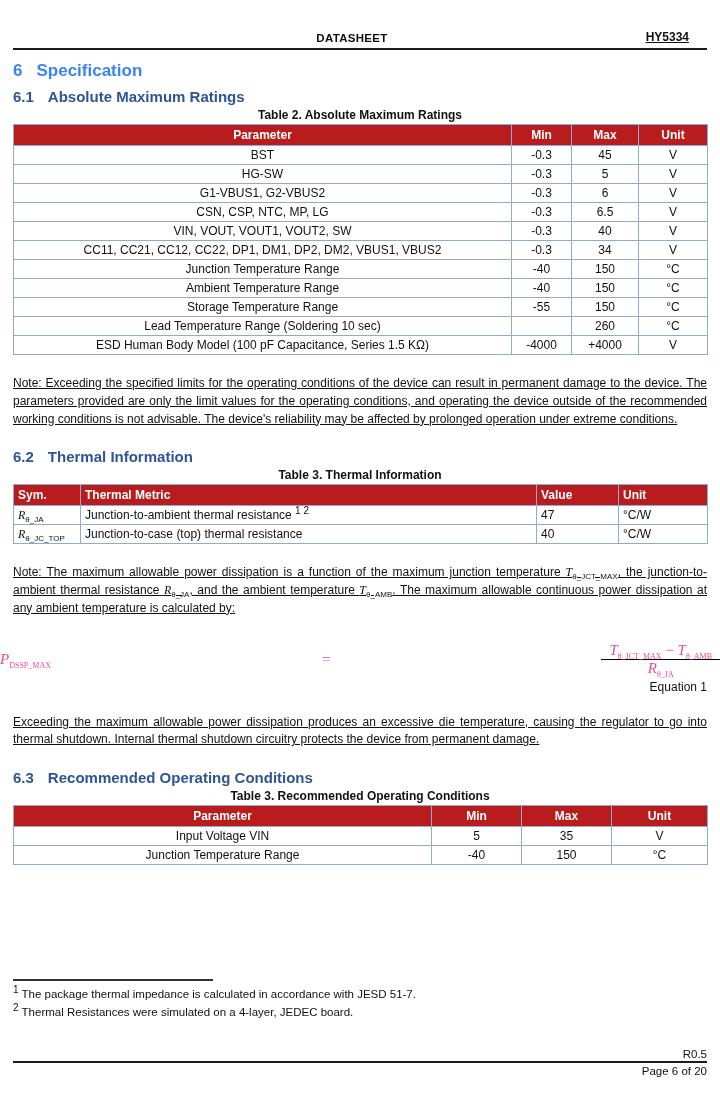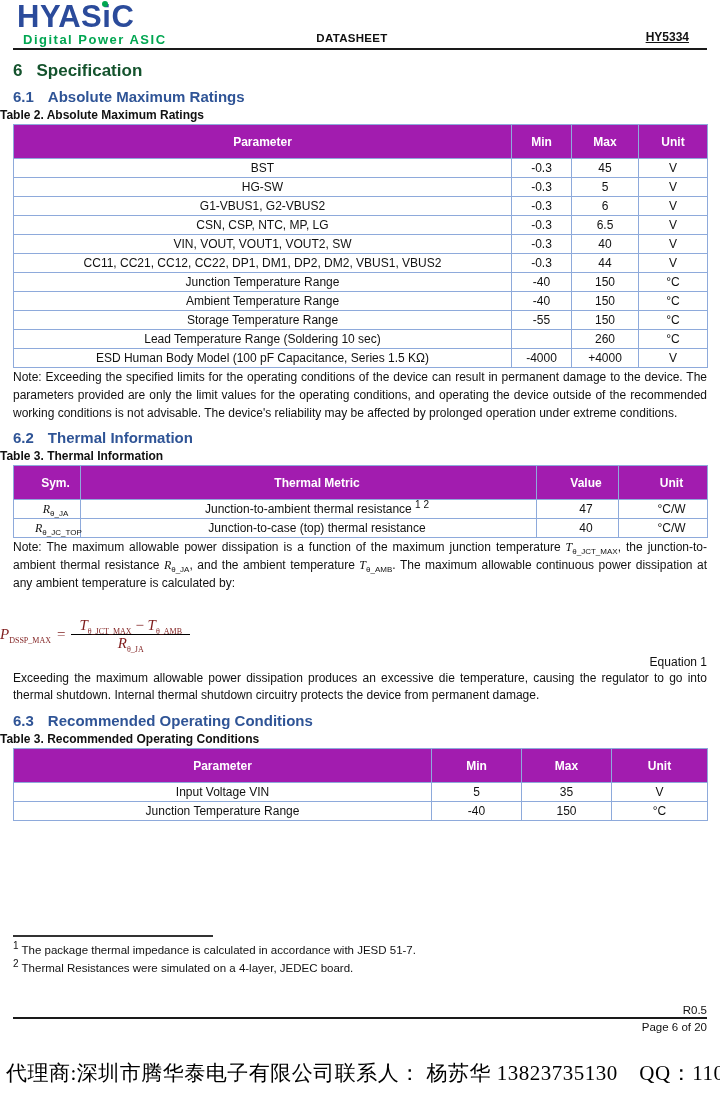--- a/index.html
+++ b/index.html
@@ -11,40 +11,40 @@
   .header { position:relative; height:50px; margin:0 13px; border-bottom:2px solid #1a1a1a; }
   .logo { position:absolute; left:4px; top:2px; }
   .logo-title { font-size:31px; font-weight:bold; color:#2B4B9B; letter-spacing:0.5px; line-height:30px; }
   .logo-i { position:relative; }
   .logo-i::after { content:''; position:absolute; left:0px; top:2px; width:6px; height:6px; border-radius:50%; background:#00A651; }
   .logo-subtitle { font-size:13px; font-weight:bold; color:#00A651; letter-spacing:1.5px; margin-left:6px; }
   .doc-type { position:absolute; left:0; right:16px; bottom:4px; text-align:center; font-size:11.5px; font-weight:600; letter-spacing:0.3px; }
   .part-number { position:absolute; right:18px; bottom:4px; font-size:12px; font-weight:600;text-decoration:underline; }
 
   
-  .h1 { color:#14532d; font-size:17px; font-weight:bold; margin:11px 13px 2px; }
+  .h1 { color:#3b82f6; font-size:17px; font-weight:bold; margin:11px 13px 2px; }
   .h2 { color:#2F5496; font-size:15px; font-weight:bold; margin:7px 13px 2px; }
   .h1 .sec-num, .h2 .sec-num { margin-right:14px; }
-  .caption { text-align:left; font-size:12px; font-weight:600; margin:3px 0 2px; }
+  .caption { text-align:center; font-size:12px; font-weight:600; margin:3px 0 2px; }
 
   
   table { border-collapse:collapse; margin:0 13px; width:694px; table-layout:fixed; }
   th, td { border:1px solid #8EAADB; font-size:12px; padding:1px 4px; height:19px; }
-  th { background:#a21caf; color:#fff; font-weight:bold; height:34px; }
+  th { background:#b91c1c; color:#fff; font-weight:bold; height:21px; }
   .tc { text-align:center; }
-  .tl { text-align:center; padding-left:21px; }
+  .tl { text-align:left; padding-left:4px; }
   sup.fn { font-size:10px; vertical-align:super; line-height:0; }
   .subv { font-size:8px; vertical-align:sub; line-height:0; }
   .ser-i { font-family:"Liberation Serif", serif; font-style:italic; }
 
   
-  .note { margin:1px 13px; font-size:12px; line-height:1.48; text-align:justify; }
-
-  
-  .equation { display:flex; justify-content:flex-start; align-items:center; margin:24px 0 0; font-family:"Liberation Serif", serif; font-size:15px; color:#7f1d1d; }
+  .note { margin:20px 13px; font-size:12px; line-height:1.48; text-align:justify;text-decoration:underline; }
+
+  
+  .equation { display:flex; justify-content:space-between; align-items:center; margin:24px 0 0; font-family:"Liberation Serif", serif; font-size:15px; color:#ec4899; }
   .eq-lhs { margin-right:6px; }
   .eq-eq { margin-right:6px; }
   .frac { display:inline-block; text-align:center; vertical-align:middle; }
   .frac .top { padding:0 8px 1px; border-bottom:1.2px solid #000; }
   .frac .bot { padding-top:1px; }
   .eq-label { text-align:right; margin:3px 13px 0; font-size:12px; }
 
   
   .fn-rule { width:200px; border-top:2px solid #333; margin:114px 0 5px 13px; }
   .footnote { margin:0 13px; font-size:11.5px; line-height:1.55; }
@@ -56,24 +56,20 @@
 
   
   .distributor { margin:26px 6px 0; font-family:"Liberation Serif", serif; font-size:21px; color:#000; letter-spacing:0.5px; white-space:nowrap; }
 </style>
 </head>
 <body>
 
 <div class="page">
 
   <div class="header">
-    <div class="logo">
-      <div class="logo-title"><span>HYAS</span><span class="logo-i">i</span><span>C</span></div>
-      <div class="logo-subtitle">Digital Power ASIC</div>
-    </div>
     <div class="doc-type">DATASHEET</div>
     <div class="part-number">HY5334</div>
   </div>
 
   <div class="h1"><span class="sec-num">6</span><span>Specification</span></div>
   <div class="h2"><span class="sec-num">6.1</span><span>Absolute Maximum Ratings</span></div>
 
   <div class="caption">Table 2. Absolute Maximum Ratings</div>
   <table>
     <colgroup>
@@ -115,21 +111,21 @@
         </tr>
     <tr>
           <td class="tc">VIN, VOUT, VOUT1, VOUT2, SW</td>
           <td class="tc">-0.3</td>
           <td class="tc">40</td>
           <td class="tc">V</td>
         </tr>
     <tr>
           <td class="tc">CC11, CC21, CC12, CC22, DP1, DM1, DP2, DM2, VBUS1, VBUS2</td>
           <td class="tc">-0.3</td>
-          <td class="tc">44</td>
+          <td class="tc">34</td>
           <td class="tc">V</td>
         </tr>
     <tr>
           <td class="tc">Junction Temperature Range</td>
           <td class="tc">-40</td>
           <td class="tc">150</td>
           <td class="tc">°C</td>
         </tr>
     <tr>
           <td class="tc">Ambient Temperature Range</td>

